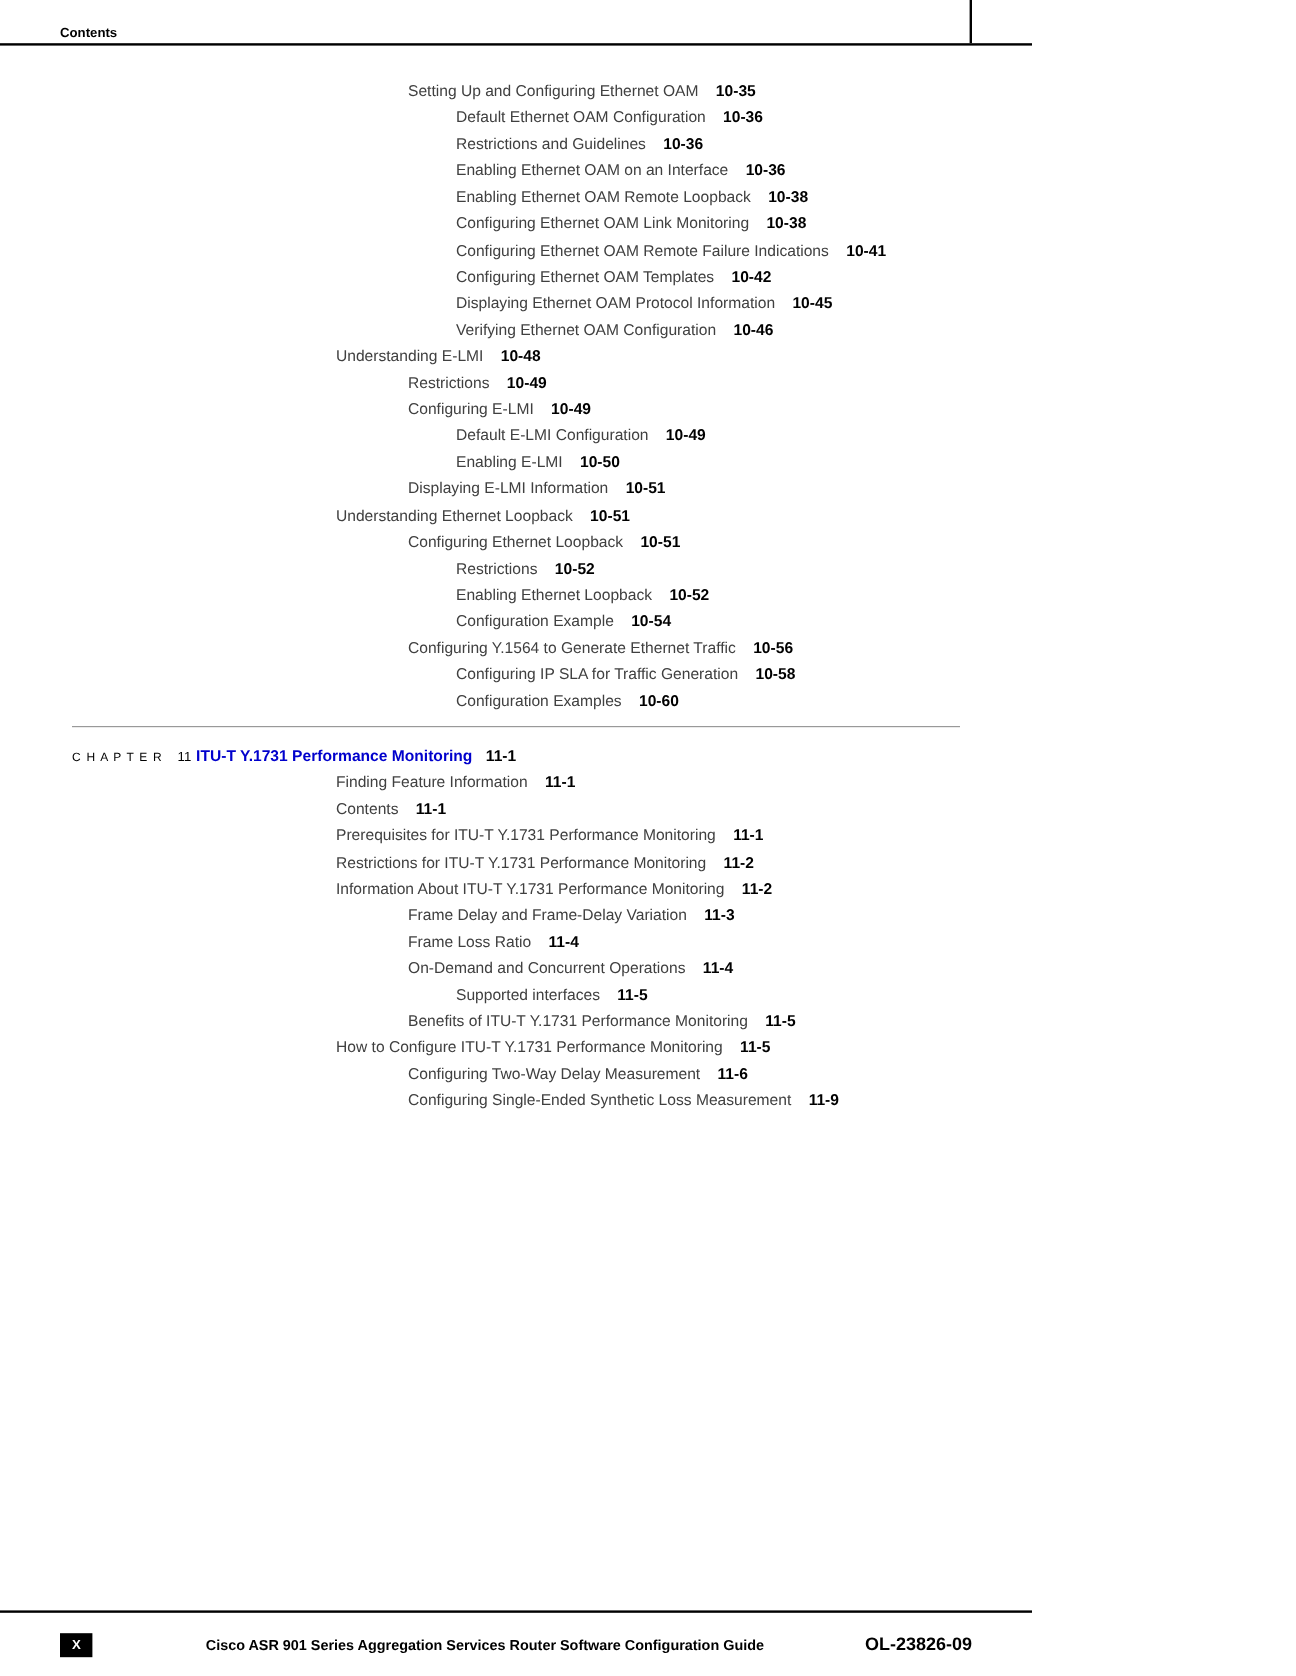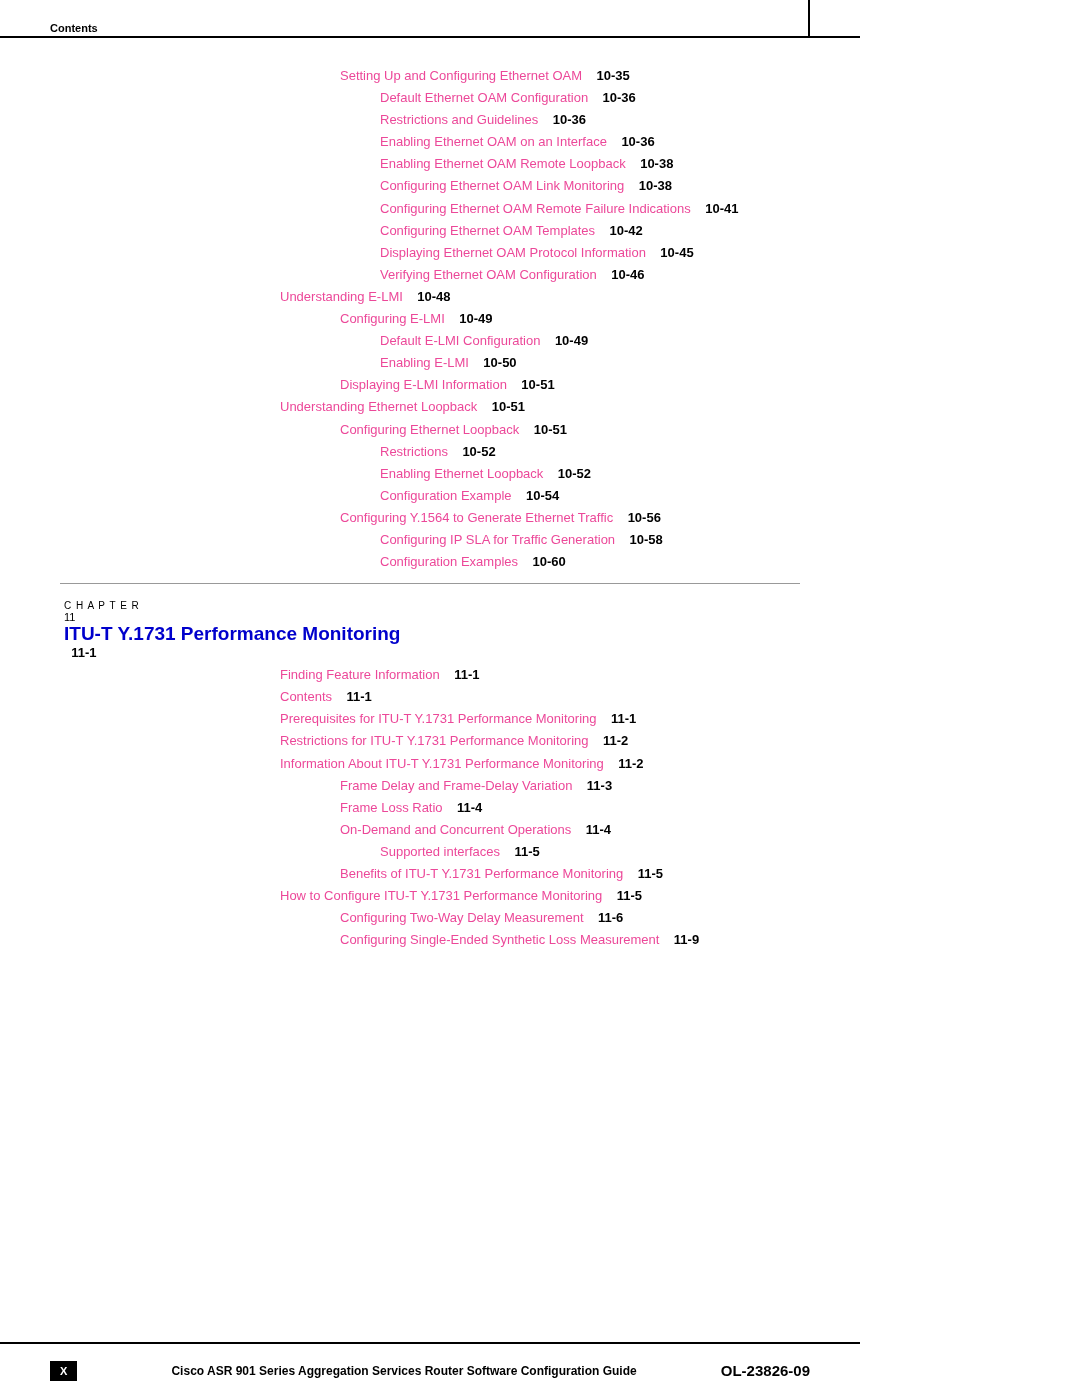--- a/index.html
+++ b/index.html
@@ -51,56 +51,55 @@
       left: 0;
       right: 0;
       bottom: 60px;
       padding: 10px 60px 10px 60px;
     }
     .toc-entry {
       line-height: 1.7;
       color: #0000cc;
     }
     .toc-entry a {
-      color: #ec4899;
+      color: #404040;
       text-decoration: none;
     }
     .toc-page {
       font-weight: bold;
       color: #000;
     }
     .indent-1 { margin-left: 220px; }
     .indent-2 { margin-left: 280px; }
     .indent-3 { margin-left: 320px; }
 
     .chapter-entry {
       display: flex;
       align-items: baseline;
       margin-top: 8px;
       margin-bottom: 2px;
-      flex-direction: column;
     }
     .chapter-label {
       font-size: 11px;
       font-weight: normal;
       color: #000;
       letter-spacing: 1px;
       text-transform: uppercase;
       margin-right: 8px;
       min-width: 80px;
     }
     .chapter-num {
       font-size: 11px;
       font-weight: normal;
       color: #000;
       margin-right: 4px;
       text-align: center;
     }
     .chapter-title {
-      font-size: 19px;
+      font-size: 13px;
       font-weight: bold;
       color: #0000cc;
     }
     .chapter-page {
       font-weight: bold;
       color: #000;
       margin-left: 4px;
     }
 
     
@@ -187,20 +186,23 @@
         <a>Displaying Ethernet OAM Protocol Information</a>&nbsp;&nbsp;&nbsp;&nbsp;<span class="toc-page">10-45</span>
       </div>
       <div class="toc-entry indent-3">
         <a>Verifying Ethernet OAM Configuration</a>&nbsp;&nbsp;&nbsp;&nbsp;<span class="toc-page">10-46</span>
       </div>
 
       <div class="toc-entry indent-1">
         <a>Understanding E-LMI</a>&nbsp;&nbsp;&nbsp;&nbsp;<span class="toc-page">10-48</span>
       </div>
       <div class="toc-entry indent-2">
+        <a>Restrictions</a>&nbsp;&nbsp;&nbsp;&nbsp;<span class="toc-page">10-49</span>
+      </div>
+      <div class="toc-entry indent-2">
         <a>Configuring E-LMI</a>&nbsp;&nbsp;&nbsp;&nbsp;<span class="toc-page">10-49</span>
       </div>
       <div class="toc-entry indent-3">
         <a>Default E-LMI Configuration</a>&nbsp;&nbsp;&nbsp;&nbsp;<span class="toc-page">10-49</span>
       </div>
       <div class="toc-entry indent-3">
         <a>Enabling E-LMI</a>&nbsp;&nbsp;&nbsp;&nbsp;<span class="toc-page">10-50</span>
       </div>
       <div class="toc-entry indent-2">
         <a>Displaying E-LMI Information</a>&nbsp;&nbsp;&nbsp;&nbsp;<span class="toc-page">10-51</span>

